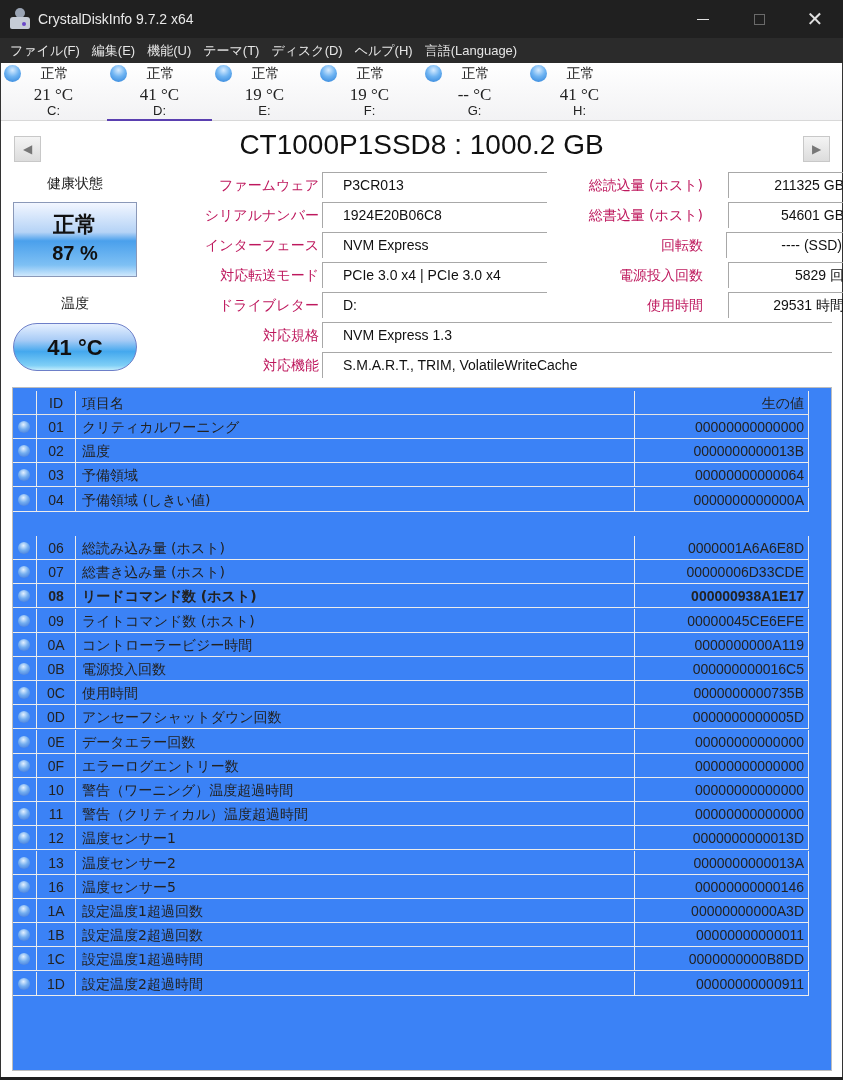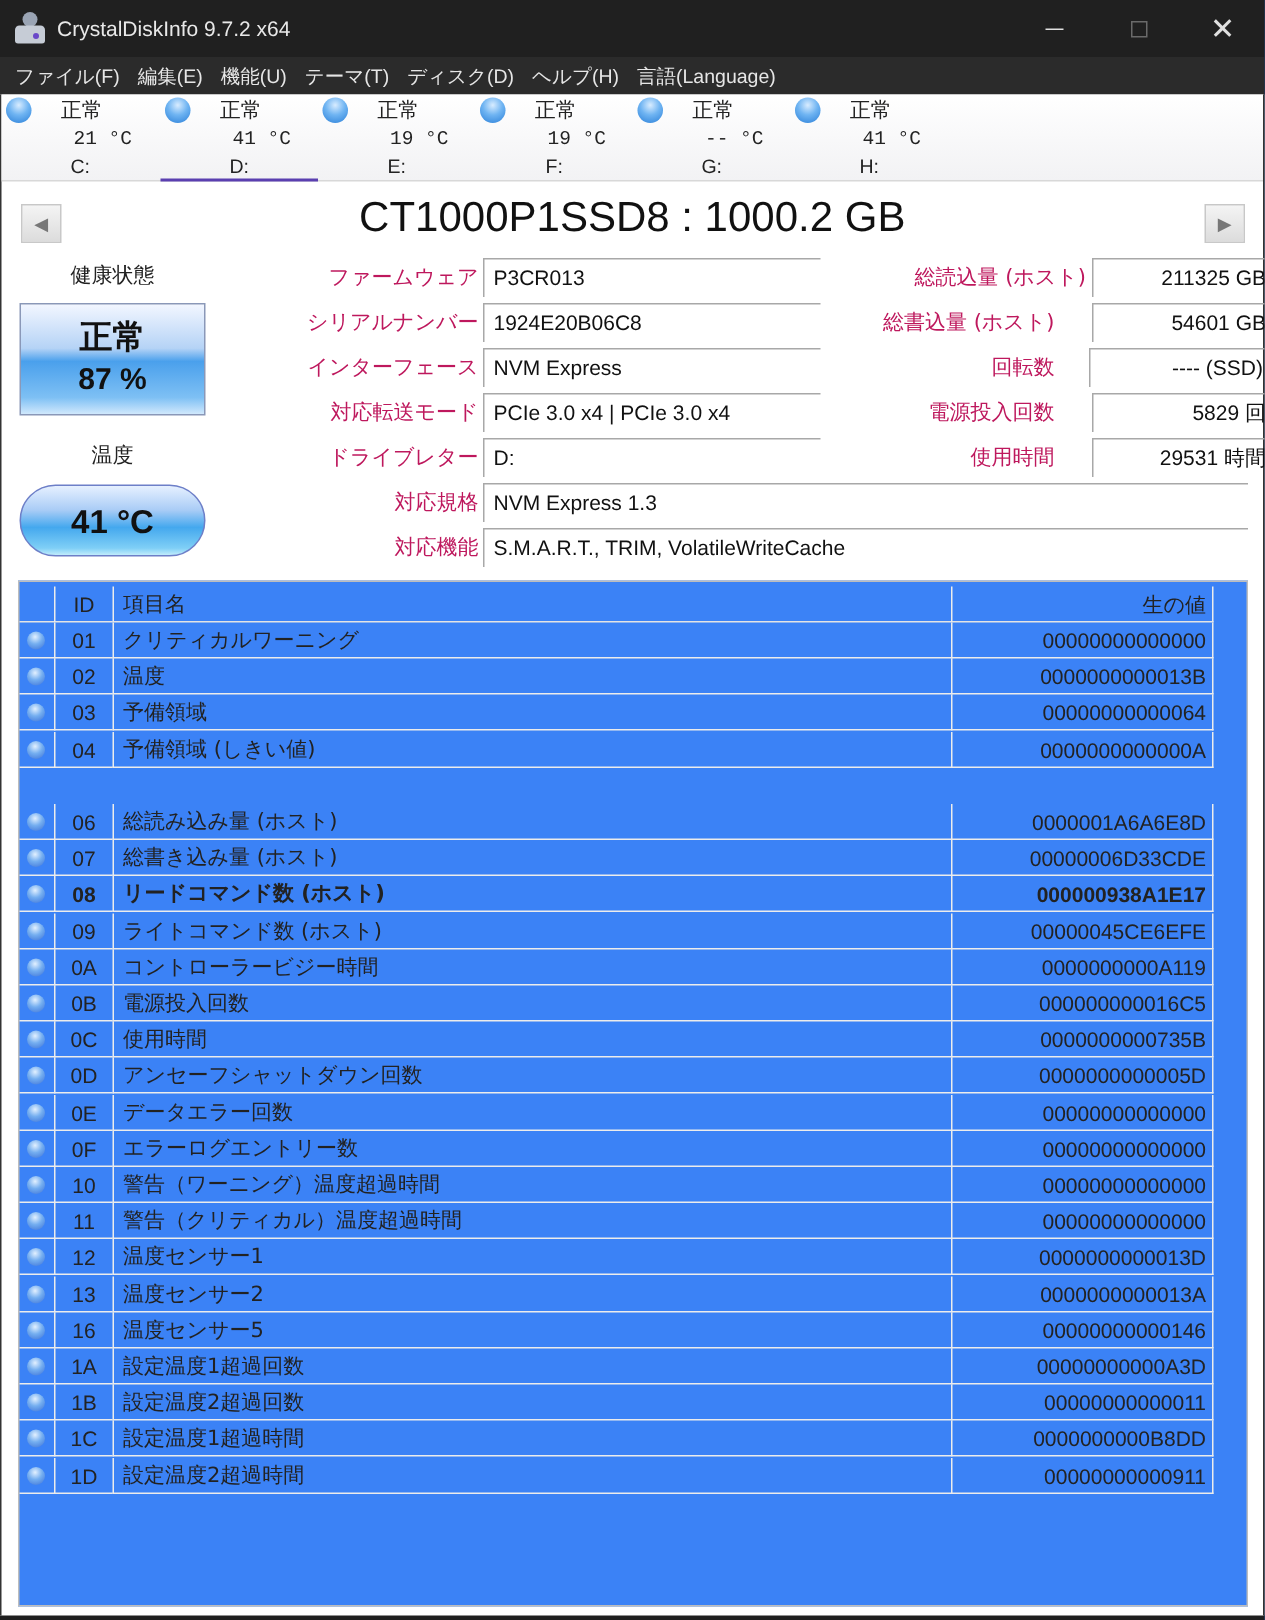--- a/index.html
+++ b/index.html
@@ -24,40 +24,40 @@
     .menu-item { color: #e6e6e6; font-size: 13px; padding: 0 6px; height: 25px; line-height: 25px; font-family: "Liberation Sans", sans-serif; }
 
     
     .client { position: absolute; left: 0; top: 63px; width: 843px; height: 1014px; background: #ffffff; border-left: 1px solid #333; border-right: 1px solid #333; }
 
     
     .drive-tabs { position: absolute; left: 0; top: 0; width: 841px; height: 58px; background: linear-gradient(#ffffff, #f2f2f4); border-bottom: 1px solid #d8d8d8; }
     .drive-tab { position: absolute; top: 0; width: 105px; height: 58px; }
     .drive-tab .orb { position: absolute; left: 3px; top: 2px; width: 17px; height: 17px; border-radius: 50%; background: radial-gradient(circle at 50% 30%, #d8ecff 0%, #6fb4f2 45%, #2a7fd8 100%); }
     .drive-tab .status { position: absolute; left: 0; width: 105px; top: 2px; text-align: center; font-size: 14px; color: #222; padding-left: 2px; }
-    .drive-tab .temp { position: absolute; left: 15px; width: 105px; top: 22px; text-align: center; font-size: 13px; color: #222; font-family: Liberation Mono, monospace; }
+    .drive-tab .temp { position: absolute; left: 0; width: 105px; top: 22px; text-align: center; font-size: 17px; color: #222; font-family: Liberation Serif, serif; }
     .drive-tab .letter { position: absolute; left: 0; width: 105px; top: 40px; text-align: center; font-size: 13px; color: #222; font-family: "Liberation Sans", sans-serif; }
     .drive-tab.active .underline { position: absolute; left: 0; bottom: 0; width: 105px; height: 2px; background: #5a3fb0; }
 
     
     .nav-btn { position: absolute; top: 73px; width: 27px; height: 26px; background: linear-gradient(#f4f4f4, #dcdcdc); border: 1px solid #c8c8c8; display: flex; align-items: center; justify-content: center; color: #777; font-size: 12px; }
     .nav-prev { left: 13px; }
     .nav-next { left: 802px; }
     .disk-title { position: absolute; left: 0; top: 66px; width: 841px; text-align: center; font-size: 28px; color: #111; font-family: "Liberation Sans", sans-serif; }
 
     
     .side-label { position: absolute; left: 12px; width: 124px; text-align: center; font-size: 14px; color: #222; }
     .health-box { position: absolute; left: 12px; top: 139px; width: 124px; height: 75px; border: 1px solid #8a98b8; background: linear-gradient(#f2f6ff 0%, #b5d3f6 40%, #4aa0ec 52%, #7ec0f4 85%, #d0e8fc 100%); text-align: center; }
     .health-box .h-status { font-size: 22px; font-weight: bold; color: #111; margin-top: 7px; }
     .health-box .h-pct { font-size: 20px; font-weight: bold; color: #111; margin-top: 2px; font-family: "Liberation Sans", sans-serif; }
     .temp-pill { position: absolute; left: 12px; top: 260px; width: 124px; height: 48px; border-radius: 24px; border: 1px solid #6d7fc8; background: linear-gradient(#e6f0ff 0%, #a9ccf6 35%, #44a8ee 60%, #7fcff6 90%, #c0ecfc 100%); text-align: center; line-height: 48px; font-size: 22px; font-weight: bold; color: #111; font-family: "Liberation Sans", sans-serif; }
 
     
     .f-label { position: absolute; text-align: right; font-size: 14px; color: #be185d; height: 24px; line-height: 24px; }
-    .f-value { position: absolute; height: 26px; line-height: 24px; font-size: 14px; color: #111; padding-left: 6px; border-top: 1px solid #a8a8a8; border-left: 1px solid #a8a8a8; font-family: "Liberation Sans", sans-serif; white-space: nowrap; overflow: hidden; }
+    .f-value { position: absolute; height: 26px; line-height: 24px; font-size: 14px; color: #111; padding-left: 20px; border-top: 1px solid #a8a8a8; border-left: 1px solid #a8a8a8; font-family: "Liberation Sans", sans-serif; white-space: nowrap; overflow: hidden; }
     .f-value.right { text-align: right; padding-right: 8px; padding-left: 0; margin-left: 20px; }
 
     
     .smart { position: absolute; left: 11px; top: 324px; width: 820px; height: 684px; border: 1px solid #bdbdbd; background: #3b82f6; }
     .smart-row { position: absolute; left: 0; height: 24px; width: 796px; }
     .smart-row .cell { position: absolute; top: 0; height: 24px; line-height: 24px; font-size: 14px; color: #222; border-bottom: 1px solid #ececec; }
     .c-orb { left: 0; width: 23px; }
     .c-id { left: 23px; width: 39px; text-align: center; border-left: 1px solid #ececec; font-family: "Liberation Sans", sans-serif; }
     .c-name { left: 62px; width: 559px; padding-left: 6px; border-left: 1px solid #ececec; }
     .c-raw { left: 621px; width: 175px; text-align: right; padding-right: 4px; border-left: 1px solid #ececec; border-right: 1px solid #ececec; font-family: "Liberation Sans", sans-serif; }
@@ -159,21 +159,21 @@
   <div class="f-value" style="left:321px; width:225px; top:109px;">P3CR013</div>
   <div class="f-label" style="left:150px; width:168px; top:140px;">シリアルナンバー</div>
   <div class="f-value" style="left:321px; width:225px; top:139px;">1924E20B06C8</div>
   <div class="f-label" style="left:150px; width:168px; top:170px;">インターフェース</div>
   <div class="f-value" style="left:321px; width:225px; top:169px;">NVM Express</div>
   <div class="f-label" style="left:150px; width:168px; top:200px;">対応転送モード</div>
   <div class="f-value" style="left:321px; width:225px; top:199px;">PCIe 3.0 x4 | PCIe 3.0 x4</div>
   <div class="f-label" style="left:150px; width:168px; top:230px;">ドライブレター</div>
   <div class="f-value" style="left:321px; width:225px; top:229px;">D:</div>
 
-  <div class="f-label" style="left:571px; width:152px; top:110px;">総読込量 (ホスト)</div>
+  <div class="f-label" style="left:550px; width:152px; top:110px;">総読込量 (ホスト)</div>
   <div class="f-value right" style="left:707px; width:124px; top:109px;">211325 GB</div>
   <div class="f-label" style="left:550px; width:152px; top:140px;">総書込量 (ホスト)</div>
   <div class="f-value right" style="left:707px; width:124px; top:139px;">54601 GB</div>
   <div class="f-label" style="left:550px; width:152px; top:170px;">回転数</div>
   <div class="f-value right" style="left:705px; width:124px; top:169px;">---- (SSD)</div>
   <div class="f-label" style="left:550px; width:152px; top:200px;">電源投入回数</div>
   <div class="f-value right" style="left:707px; width:124px; top:199px;">5829 回</div>
   <div class="f-label" style="left:550px; width:152px; top:230px;">使用時間</div>
   <div class="f-value right" style="left:707px; width:124px; top:229px;">29531 時間</div>
 

